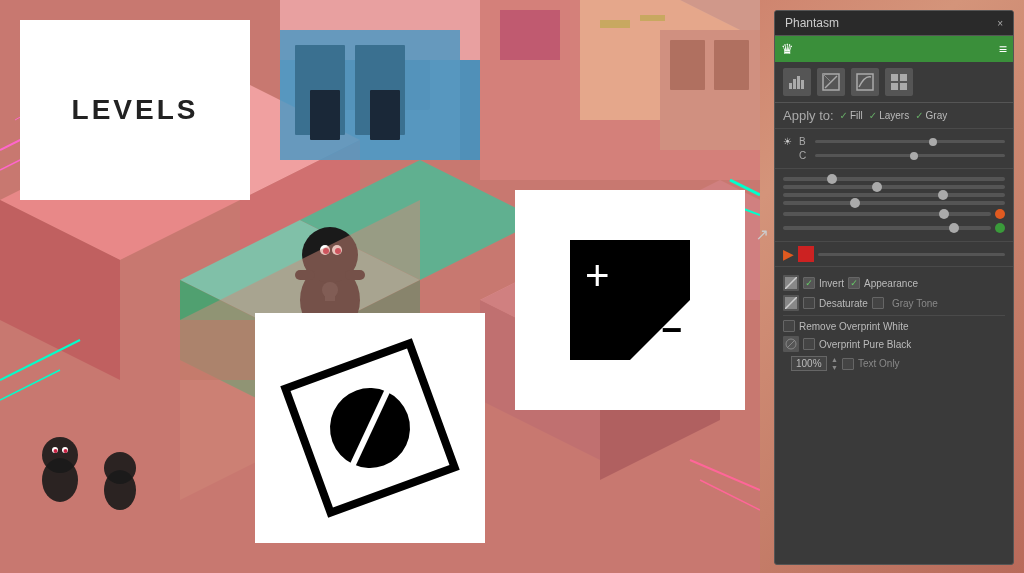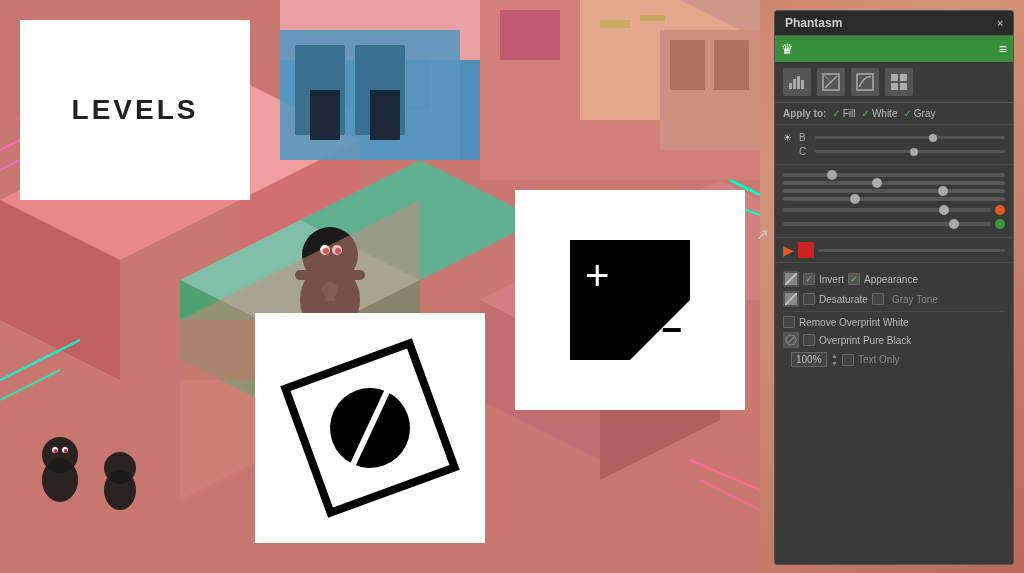--- a/index.html
+++ b/index.html
@@ -168,21 +168,20 @@
       overflow: hidden;
     }
 
     .phantasm-titlebar {
       background: #2a2a2a;
       padding: 5px 10px;
       display: flex;
       align-items: center;
       justify-content: space-between;
       border-bottom: 1px solid #555;
-      font-weight: bold;
     }
 
     .phantasm-title {
       color: #ccc;
       font-size: 12px;
     }
 
     .titlebar-close {
       color: #aaa;
       font-size: 10px;
@@ -238,22 +237,21 @@
     .apply-row {
       display: flex;
       align-items: center;
       padding: 5px 8px;
       gap: 6px;
       border-bottom: 1px solid #4a4a4a;
     }
 
     .apply-label {
       color: #aaa;
-      font-size: 10px;
-      font-weight: bold;
+      font-size: 13px;
     }
 
     .apply-check {
       display: flex;
       align-items: center;
       gap: 2px;
       color: #bbb;
       font-size: 10px;
     }
 
@@ -659,21 +657,21 @@
   </div>
 
   <div class="apply-row">
     <span class="apply-label">Apply to:</span>
     <div class="apply-check">
       <span class="check-mark">✓</span>
       <span>Fill</span>
     </div>
     <div class="apply-check">
       <span class="check-mark">✓</span>
-      <span>White</span>
+      <span>Layers</span>
     </div>
     <div class="apply-check">
       <span class="check-mark">✓</span>
       <span>Gray</span>
     </div>
   </div>
 
   <div class="sliders-section">
     <div class="slider-row">
       <span class="slider-sun">☀</span>

